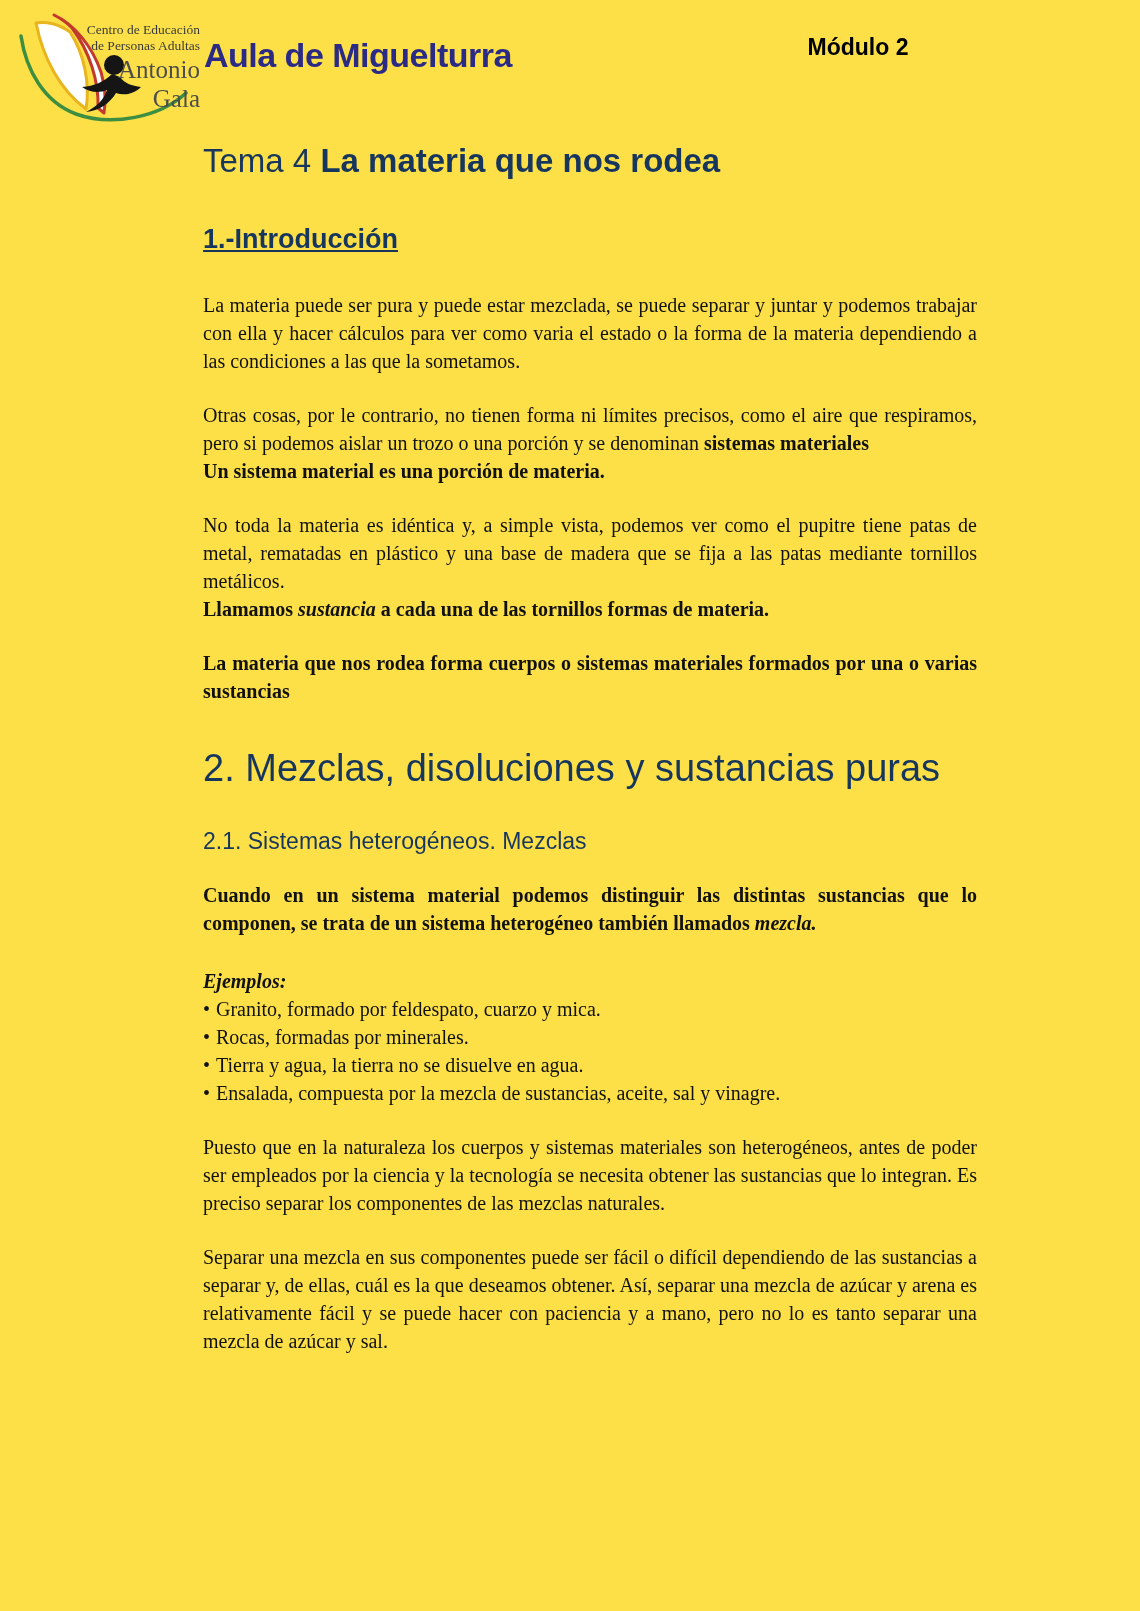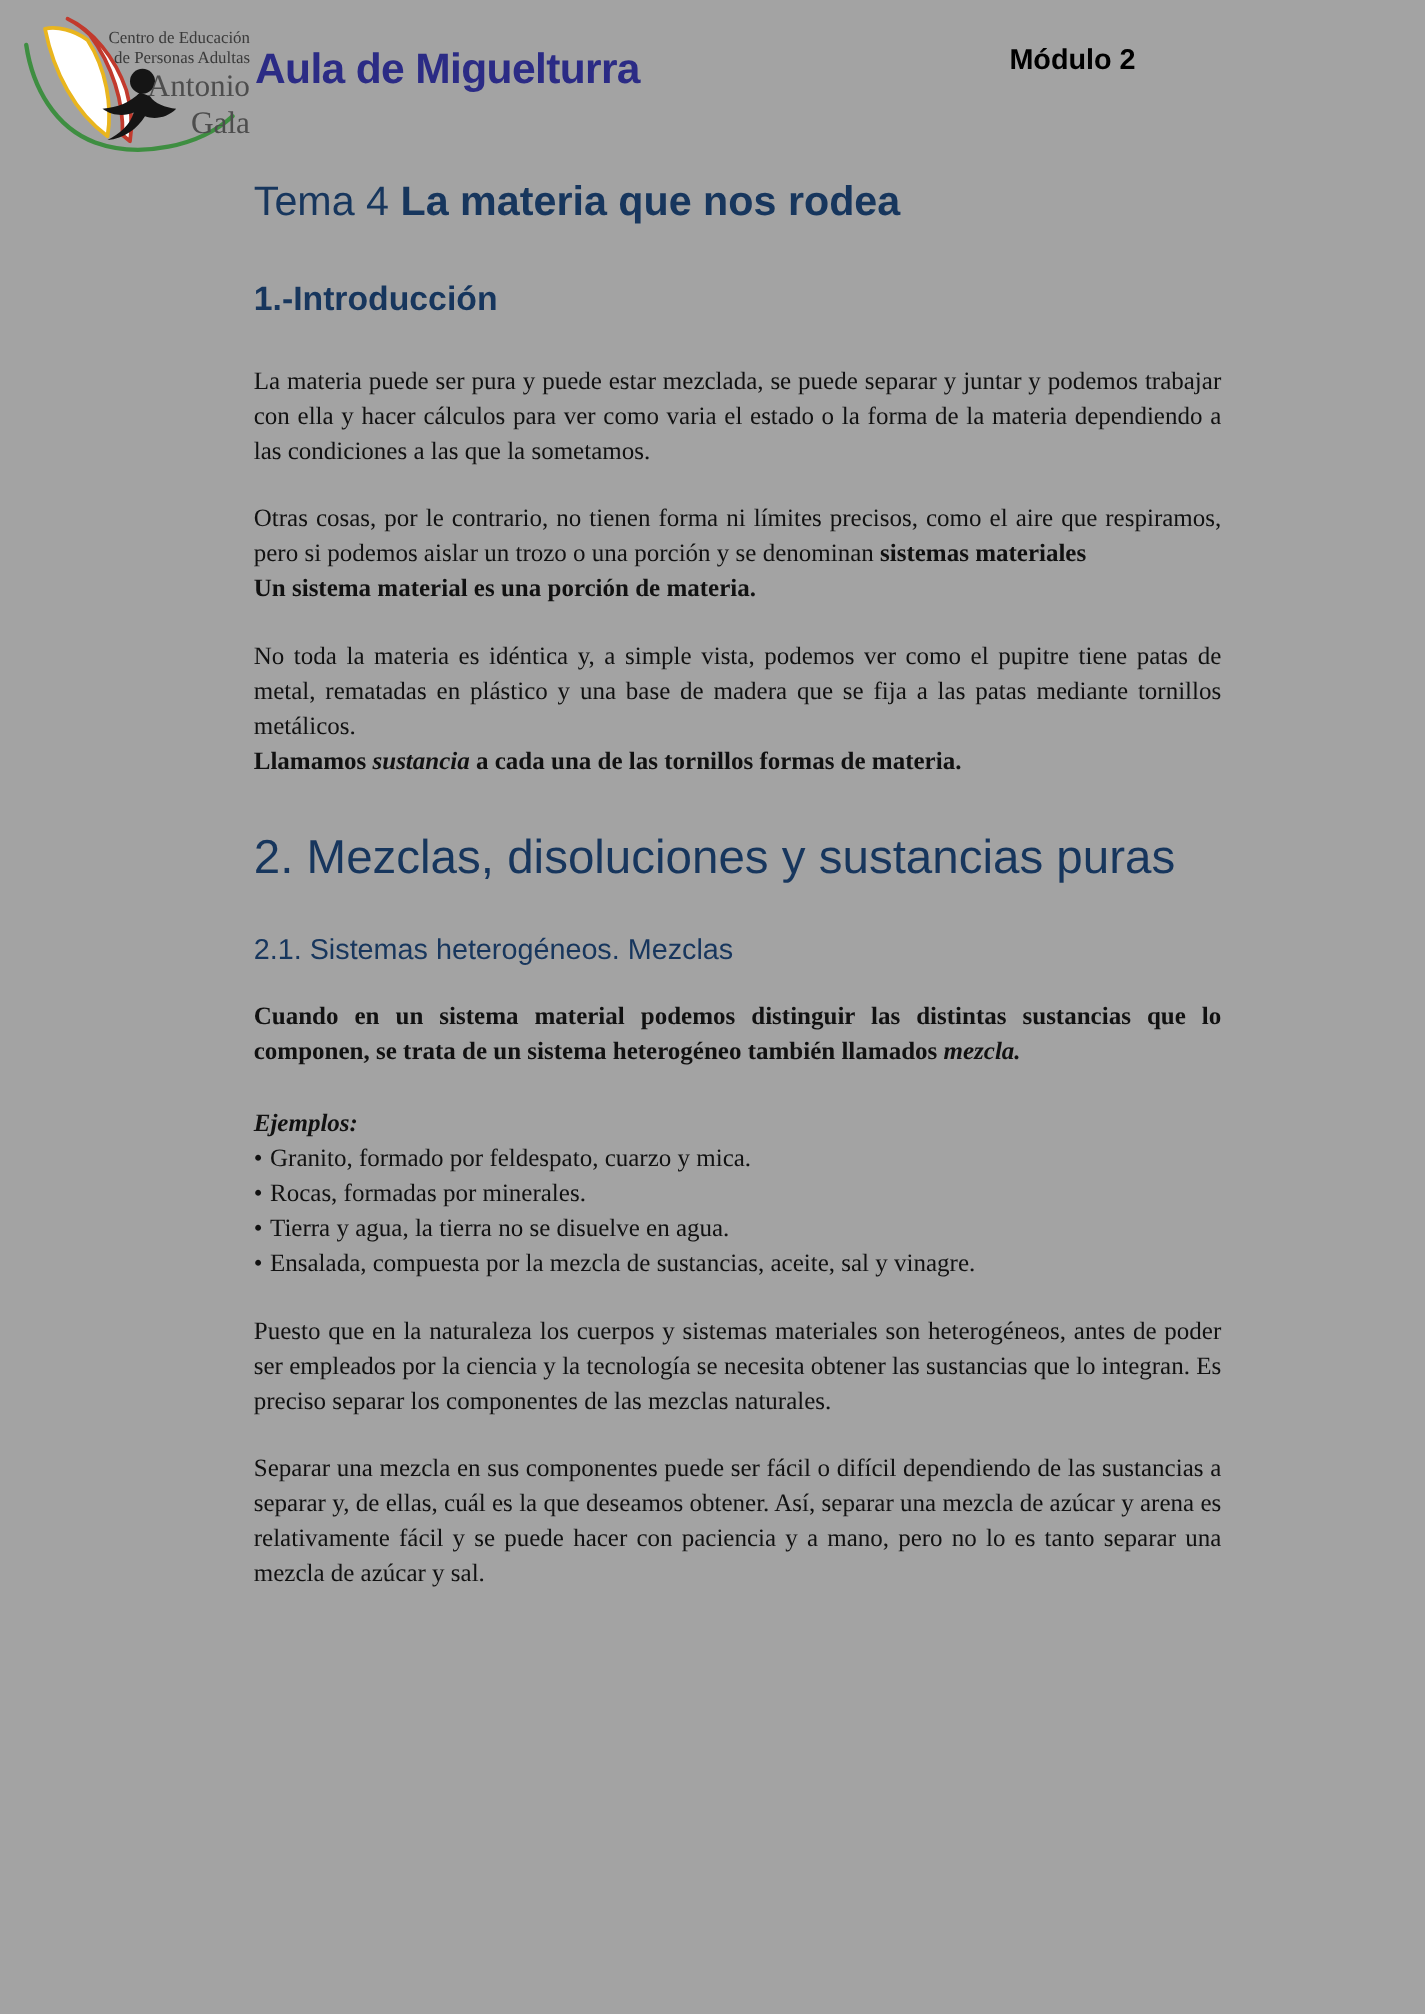--- a/index.html
+++ b/index.html
@@ -1,17 +1,17 @@
 <!DOCTYPE html>
 <html lang="es"><head>
 <meta charset="utf-8">
 <style>
   html,body{margin:0;padding:0;background:#e8e8e8;}
   .page{
-    width:1140px;height:1611px;background:#a3a3a3;position:relative;
+    width:1140px;height:1611px;background:#fde047;position:relative;
     margin:0 auto;overflow:hidden;
     font-family:"Liberation Serif", serif;color:#111111;
   }
   
   .header{position:relative;height:128px;}
   .logo{position:absolute;left:14px;top:10px;width:186px;height:112px;}
   .logo svg{position:absolute;left:0;top:0;}
   .org{position:absolute;right:0;top:12px;text-align:right;line-height:1;}
   .org-small{font-size:13.5px;color:#3a3a3a;line-height:16px;}
   .org-big{font-size:25px;color:#4d4d4d;line-height:27px;margin-top:2px;}
@@ -24,21 +24,21 @@
     position:absolute;right:112px;top:34px;width:340px;text-align:center;
     font-family:"Liberation Sans", sans-serif;font-weight:bold;color:#000;
   }
   .module-line{font-size:23px;margin-bottom:20px;}
   .subject-line{font-size:22px;}
   
   .content{padding:0 163px 0 160px;margin-left:43px;}
   .h-navy{font-family:"Liberation Sans", sans-serif;color:#17365d;margin:0;}
   h1.title{font-size:33px;font-weight:normal;margin-top:14px;}
   h1.title .t-bold{font-weight:bold;}
-  h2.intro-h{font-size:27px;font-weight:bold;margin-top:44px;}
+  h2.intro-h{font-size:27px;font-weight:bold;margin-top:44px;text-decoration:underline;}
   h2.sec-h{font-size:38px;font-weight:normal;margin-top:42px;}
   h3.sub-h{font-size:23px;font-weight:normal;margin-top:38px;}
   p.body{
     font-size:20px;line-height:28px;text-align:justify;
     margin:26px 0 0 0;
   }
   p.first{margin-top:36px;}
   p.bold{font-weight:bold;}
   .examples-label{font-size:20px;line-height:28px;margin:30px 0 0 0;}
   ul.examples{list-style:none;margin:0;padding:0;font-size:20px;line-height:28px;}
@@ -95,20 +95,23 @@
     <p class="body">
       <span>Otras cosas, por le contrario, no tienen forma ni límites precisos, como el aire que respiramos, pero si podemos aislar un trozo o una porción y se denominan </span><strong>sistemas materiales</strong><br>
       <strong>Un sistema material es una porción de materia.</strong>
     </p>
 
     <p class="body">
       <span>No toda la materia es idéntica y, a simple vista, podemos ver como el pupitre tiene patas de metal, rematadas en plástico y una base de madera que se fija a las patas mediante tornillos metálicos.</span><br>
       <strong><span>Llamamos </span><em>sustancia</em><span> a cada una de las tornillos formas de materia.</span></strong>
     </p>
 
+    <p class="body bold">
+      <span>La materia que nos rodea forma cuerpos o sistemas materiales formados por una o varias sustancias</span>
+    </p>
 
     <h2 class="h-navy sec-h">2. Mezclas, disoluciones y sustancias puras</h2>
 
     <h3 class="h-navy sub-h">2.1. Sistemas heterogéneos. Mezclas</h3>
 
     <p class="body bold">
       <span>Cuando en un sistema material podemos distinguir las distintas sustancias que lo componen, se trata de un sistema heterogéneo también llamados </span><em>mezcla.</em>
     </p>
 
     <p class="examples-label">

